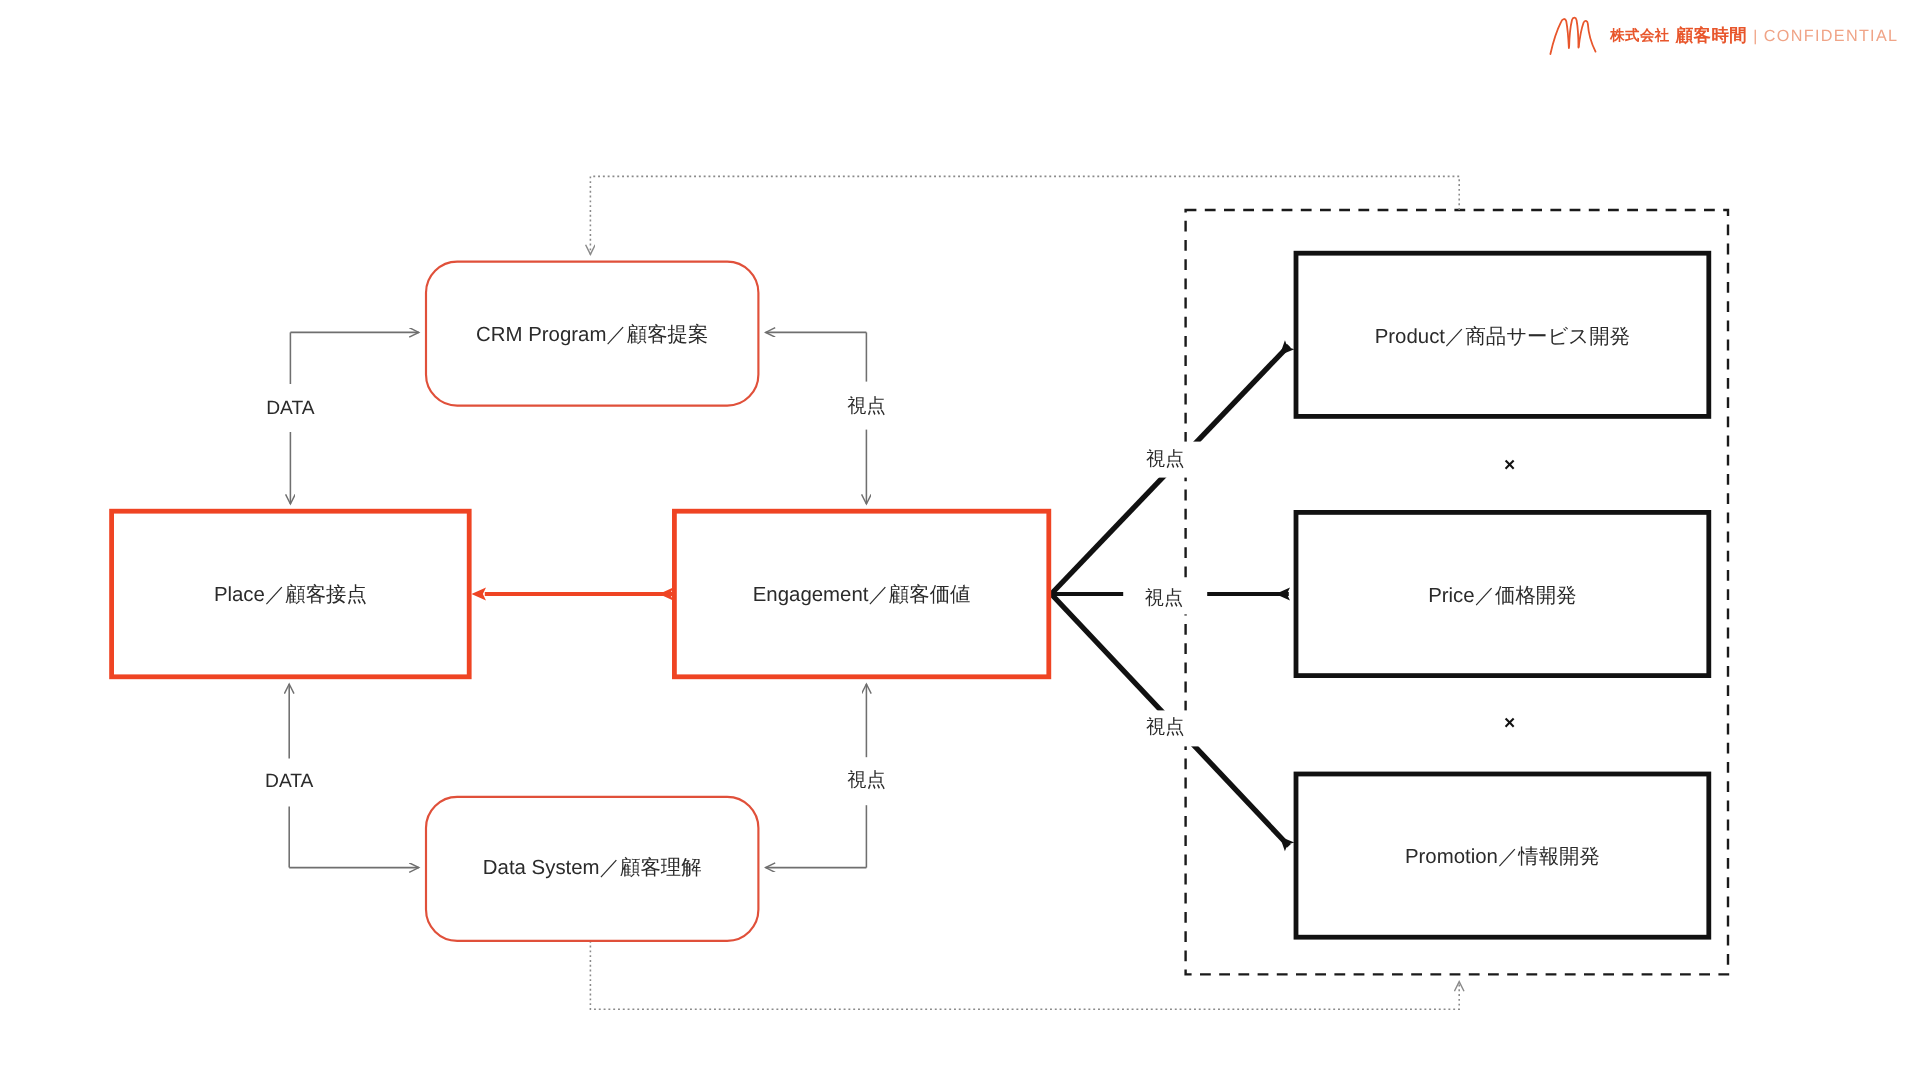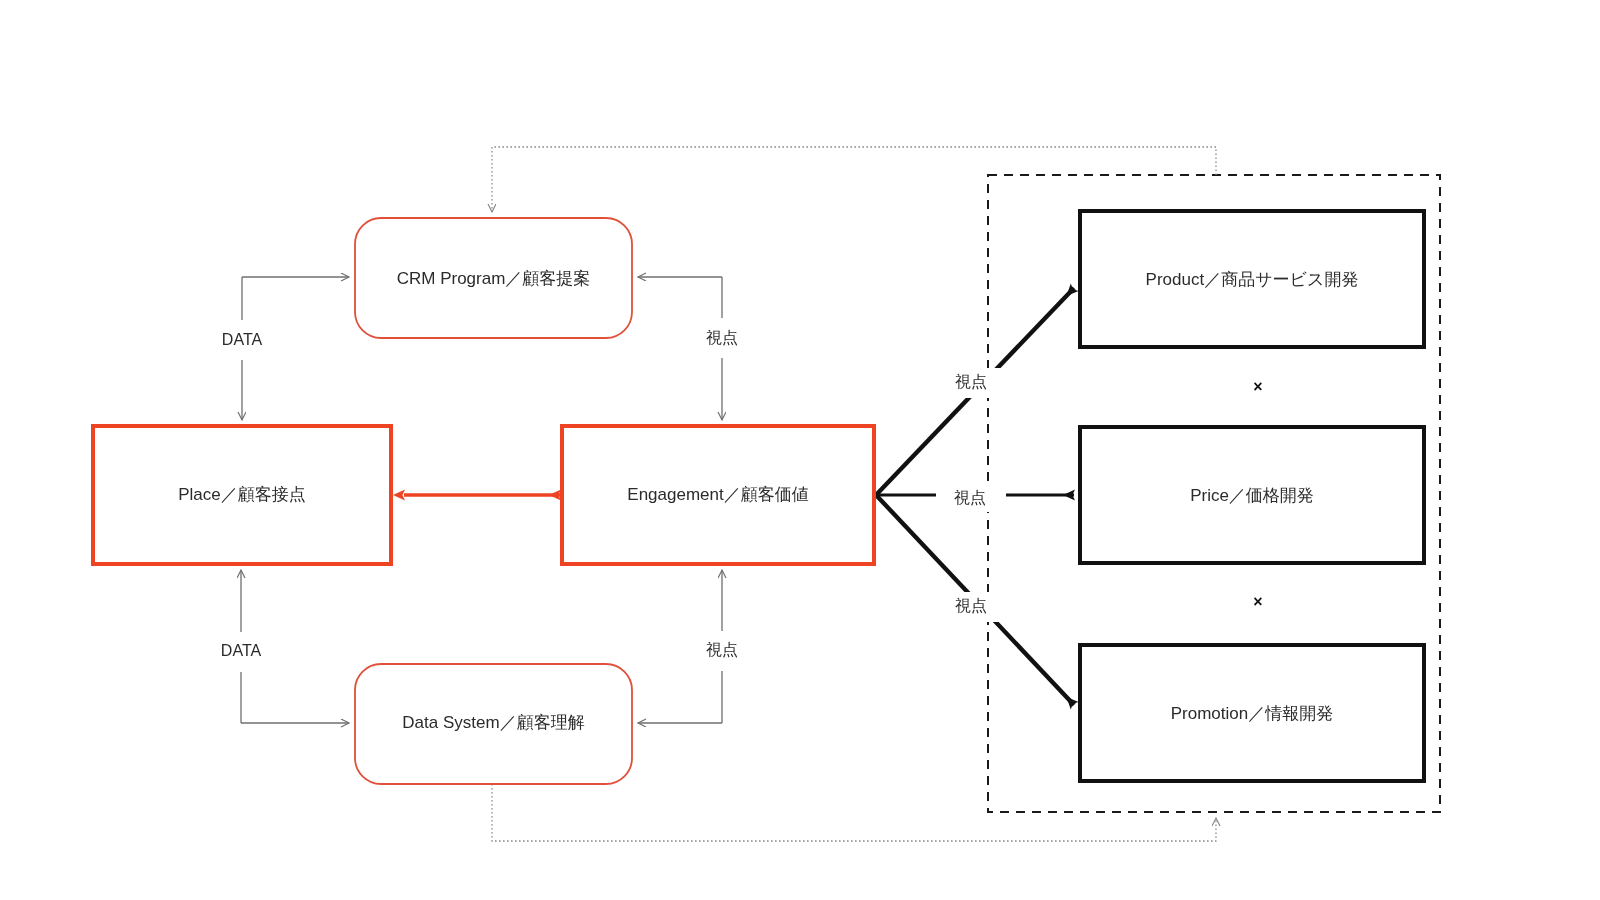--- a/index.html
+++ b/index.html
@@ -202,14 +202,29 @@
     <text class="edge-label" x="241" y="652">DATA</text>
     <text class="edge-label" x="722" y="651">視点</text>
     <text class="edge-label" x="971" y="383">視点</text>
     <text class="edge-label" x="970" y="499">視点</text>
     <text class="edge-label" x="971" y="607">視点</text>
 
     <text class="mult-label" x="1258" y="388">×</text>
     <text class="mult-label" x="1258" y="603">×</text>
   </svg>
 
+  <div class="brand">
+    <svg class="brand-mark" viewBox="0 0 46 34">
+      <path d="M4,33 C6,24 9,14 13,6 C14,3.4 16.4,3 17.2,5.6 C18.4,12 19,20 19.4,28" fill="none" stroke="#e8562c" stroke-width="1.5" stroke-linecap="round"></path>
+      <path d="M19.6,27 C19.8,19 20.4,11 22,4.6 C22.8,2 25.2,2.2 25.8,4.8
+               C27,11.6 27.4,20 27.4,27.6" fill="none" stroke="#e8562c" stroke-width="1.5" stroke-linecap="round"></path>
+      <path d="M27.6,27 C28.4,20 29.6,12.6 31.6,7 C32.6,4.4 35,5 35.2,7.8
+               C35.6,14 37.6,23 41.6,31" fill="none" stroke="#e8562c" stroke-width="1.5" stroke-linecap="round"></path>
+    </svg>
+    <div class="brand-text">
+      <span class="brand-co">株式会社</span>
+        <span class="brand-name">顧客時間</span>
+      <span class="brand-sep">|</span>
+      <span class="brand-conf">CONFIDENTIAL</span>
+    </div>
+  </div>
 
 </div>
 
 </body></html>

